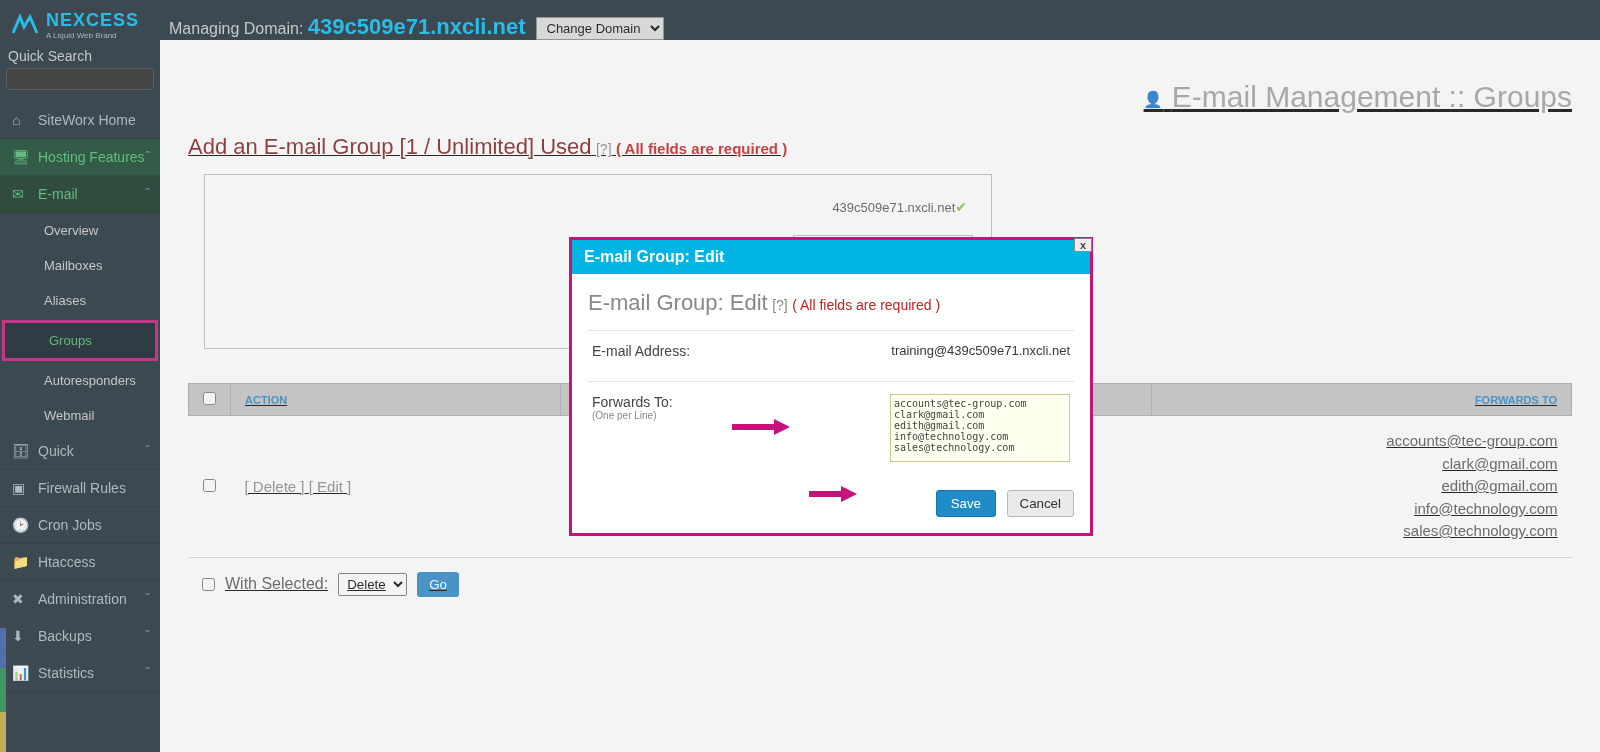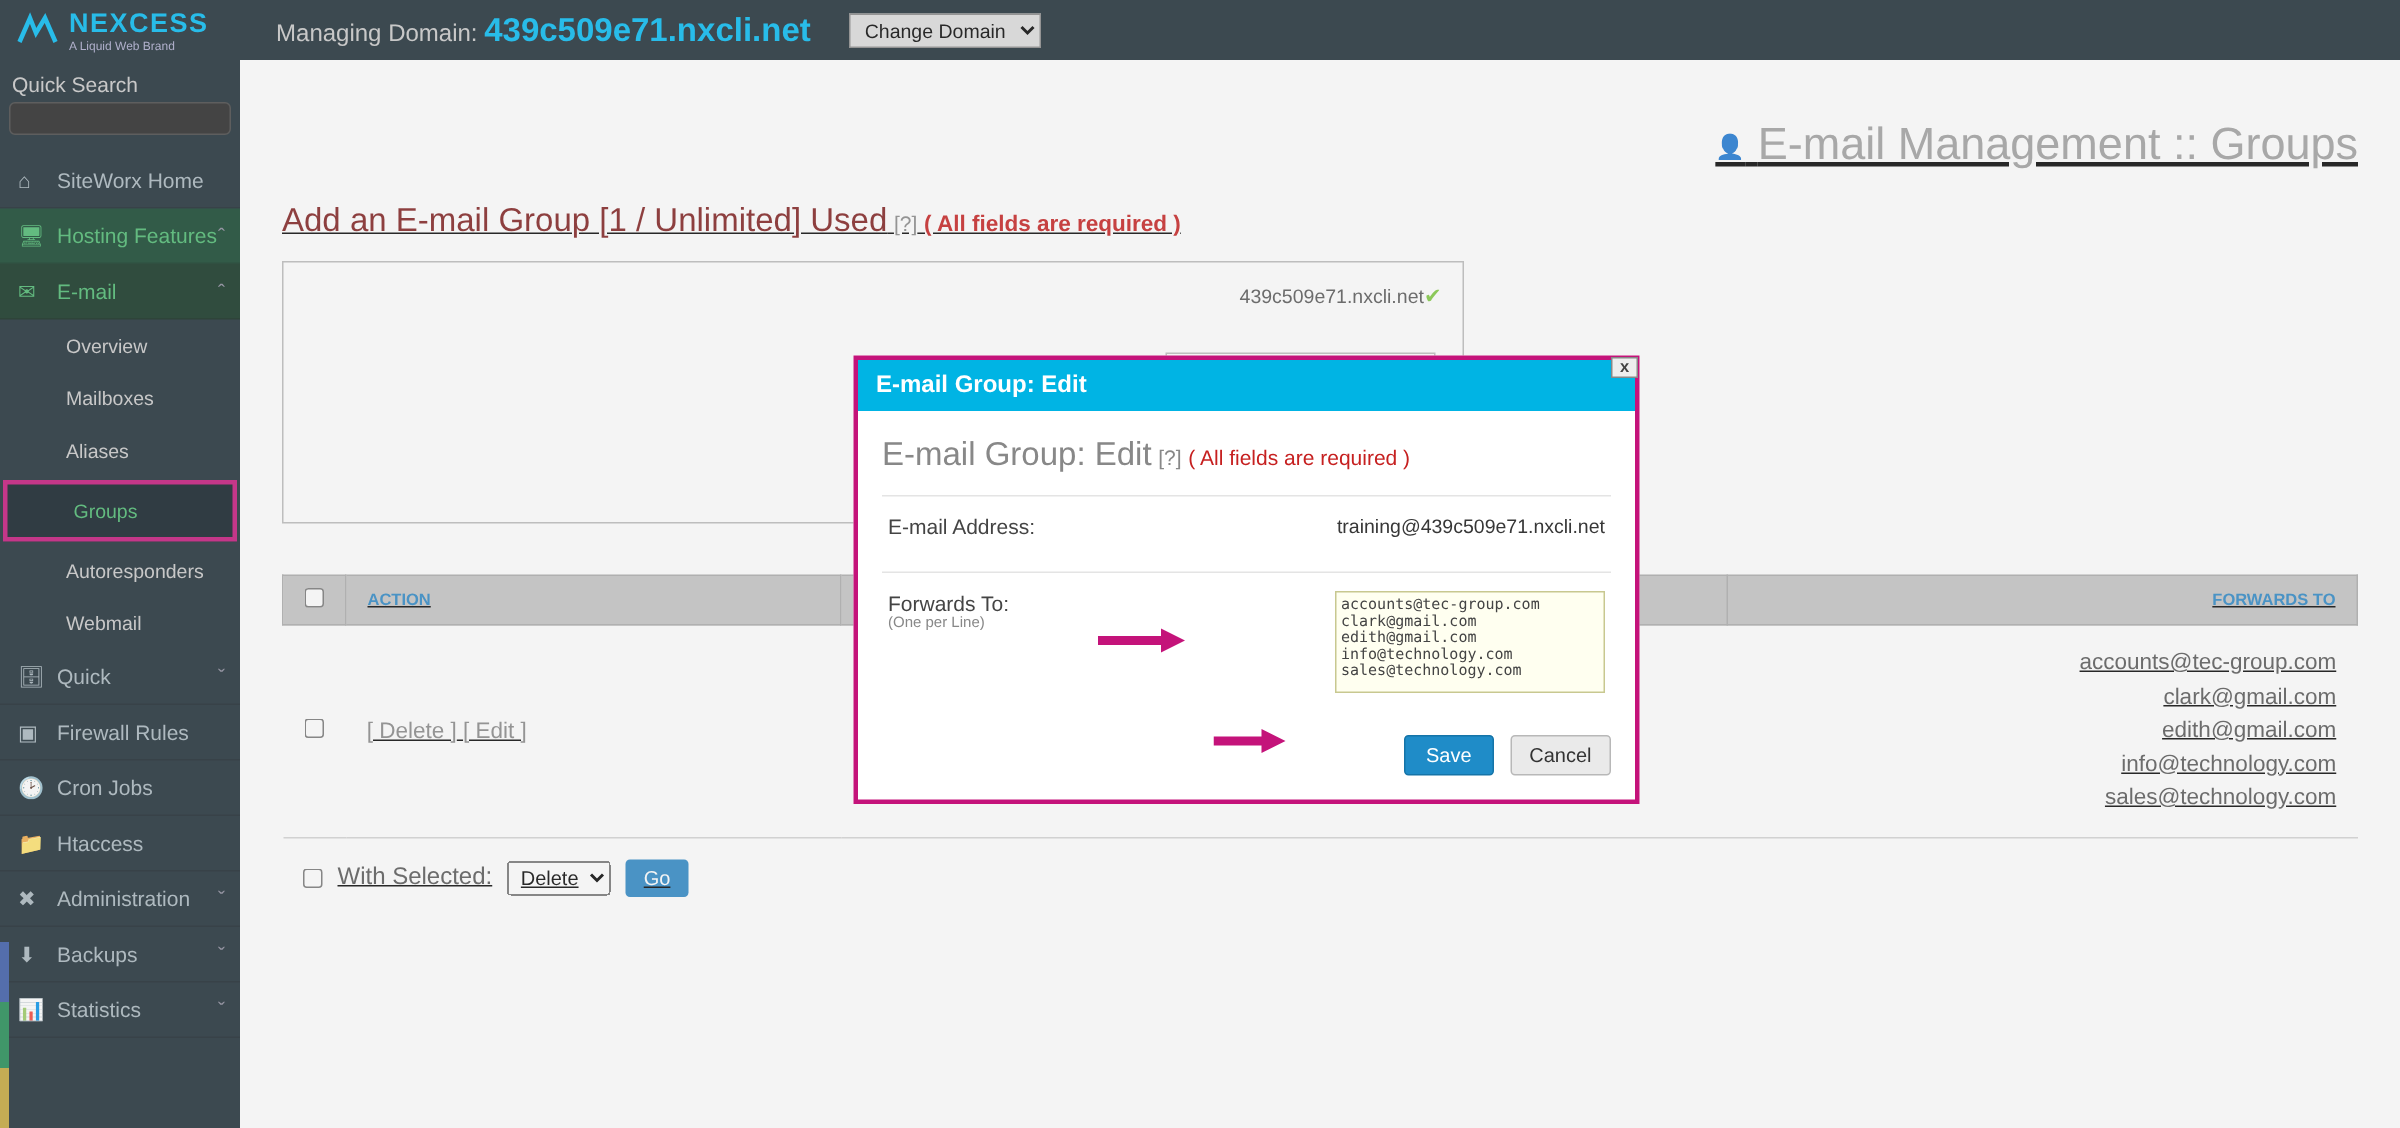--- a/index.html
+++ b/index.html
@@ -1,18 +1,18 @@
 <!DOCTYPE html>
 <html><head>
 <meta charset="utf-8">
 <style>
 * { box-sizing: border-box; margin: 0; padding: 0; }
 body { font-family: "Helvetica Neue", Arial, sans-serif; background: #ccc; overflow: hidden; width: 1600px; height: 752px; position: relative; }
 
-.topbar { background: #1a2a33; height: 40px; display: flex; align-items: center; padding: 0 10px; color: #fff; gap: 15px; }
+.topbar { background: #1a2a33; height: 40px; display: flex; align-items: flex-end; padding: 0 10px; color: #fff; }
 .logo { display: flex; align-items: center; margin-right: 30px; }
 .logo-icon { width: 30px; height: 24px; margin-right: 6px; }
 .logo-text { font-size: 18px; font-weight: bold; color: #00baf2; letter-spacing: 1px; }
 .logo-sub { font-size: 8px; color: #aac; display: block; }
 .managing { color: #c8c8c8; font-size: 16px; }
 .managing .domain { color: #00baf2; font-weight: bold; font-size: 22px; }
 .change-domain { margin-left: 10px; background: #ddd; border: 1px solid #888; padding: 2px 6px; font-size: 13px; }
 
 .sidebar { position: absolute; top: 40px; left: 0; width: 160px; height: 712px; background: #1a2a33; color: #a8b6bd; font-size: 14px; }
 .sidebar .search-label { padding: 8px 8px 4px 8px; font-size: 14px; color: #c8c8c8; }
@@ -30,21 +30,21 @@
 .main { position: absolute; top: 40px; left: 160px; right: 0; bottom: 0; background: #ccc; overflow: hidden; text-decoration: underline; }
 .main-inner { background: #fff; margin: 0; height: 100%; }
 .page-title { text-align: right; padding: 40px 28px 10px 28px; font-size: 30px; color: #a0a0a0; font-weight: 300; }
 .page-title .ico { font-size: 16px; vertical-align: middle; }
 
 .section { padding: 10px 28px; }
 .section h2 { font-size: 22px; color: #7f1d1d; font-weight: 300; display: inline; }
 .required { color: #c62020; font-size: 15px; font-weight: bold; }
 .help { color: #888; font-size: 14px; }
 
-.form-box { border: 1px solid #bbb; margin: 14px 0; padding: 14px; width: 788px; }
+.form-box { border: 1px solid #bbb; margin: 14px 16px; padding: 24px; width: 788px; }
 .add-btn { background: #14532d; color: #fff; border: none; padding: 6px 16px; border-radius: 3px; cursor: pointer; float: right; margin-top: 8px; }
 .domain-tag { float: right; color: #555; font-size: 13px; }
 .checkmark { color: #7ec93f; font-size: 14px; }
 
 .tbl { width: 100%; border-collapse: collapse; }
 .tbl th { background: #c4c4c4; color: #2b86c5; text-transform: uppercase; padding: 8px 14px; font-size: 11px; border: 1px solid #aaa; }
 .tbl td { padding: 14px 14px; border-bottom: 1px solid #d4d4d4; font-size: 15px; color: #555; }
 .action-link { color: #888; margin-top: 48px; }
 .fwd-cell { text-align: right; color: #555; font-size: 14px; line-height: 1.5; }
 .with-selected { padding: 14px; display: flex; align-items: center; gap: 10px; color: #555; }

